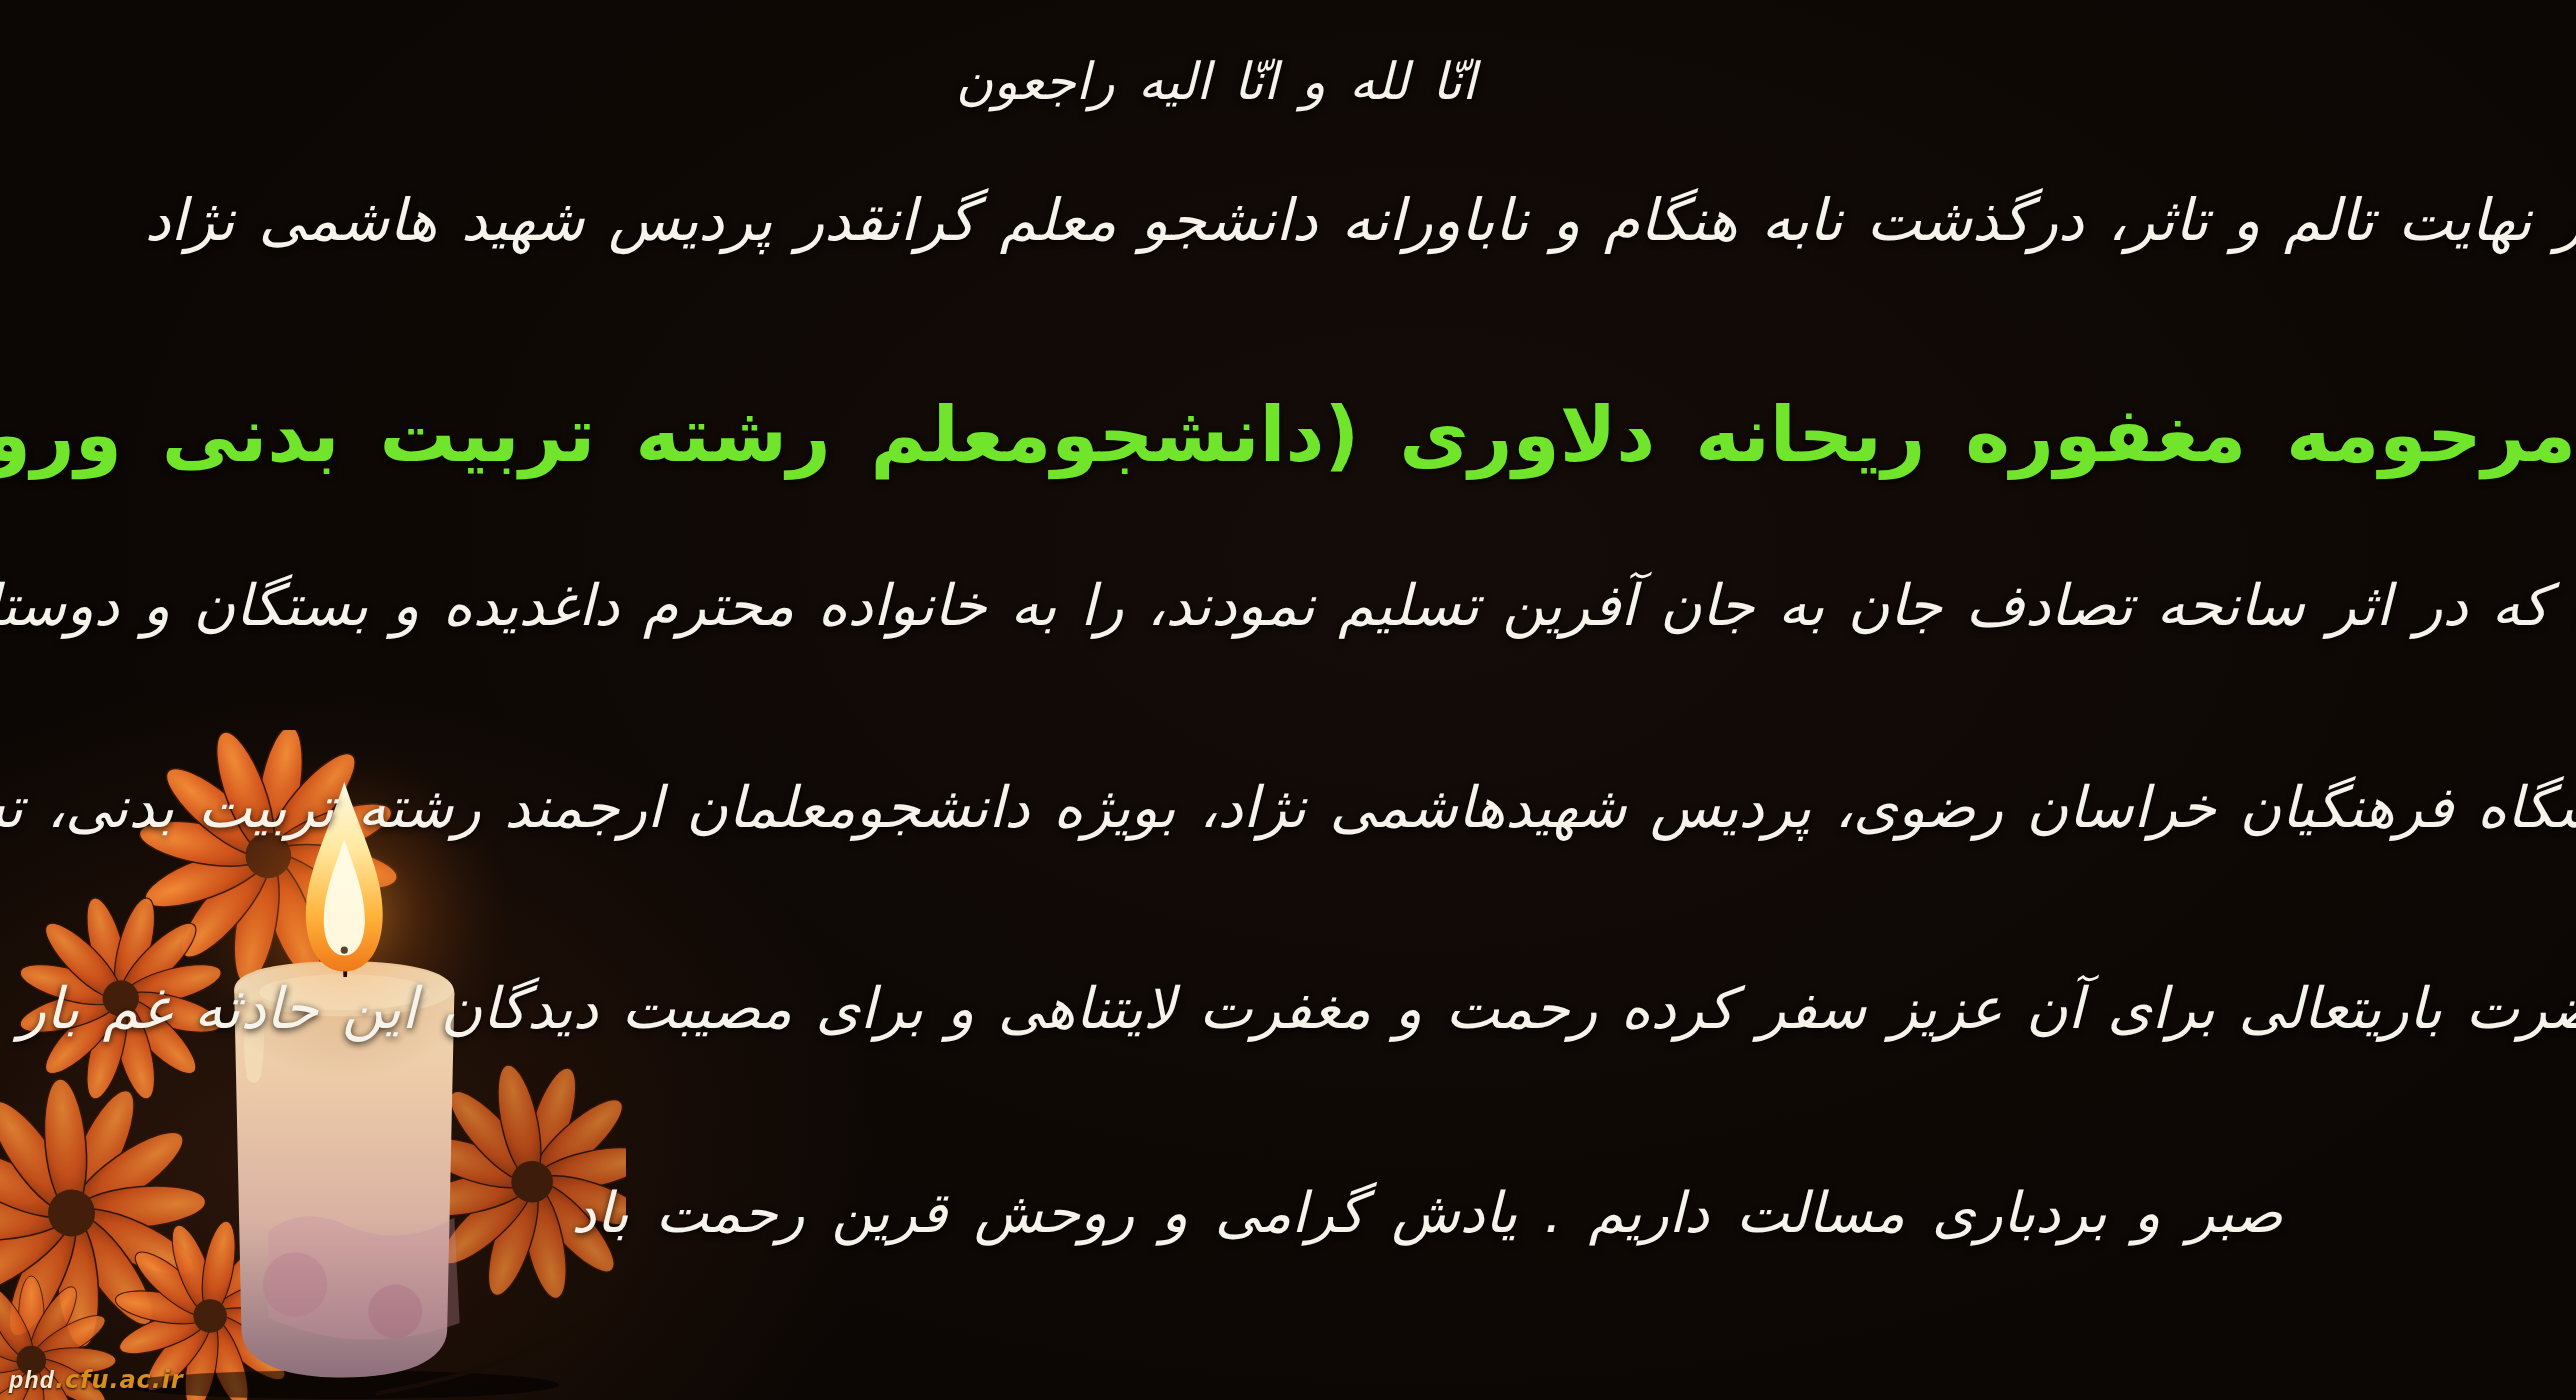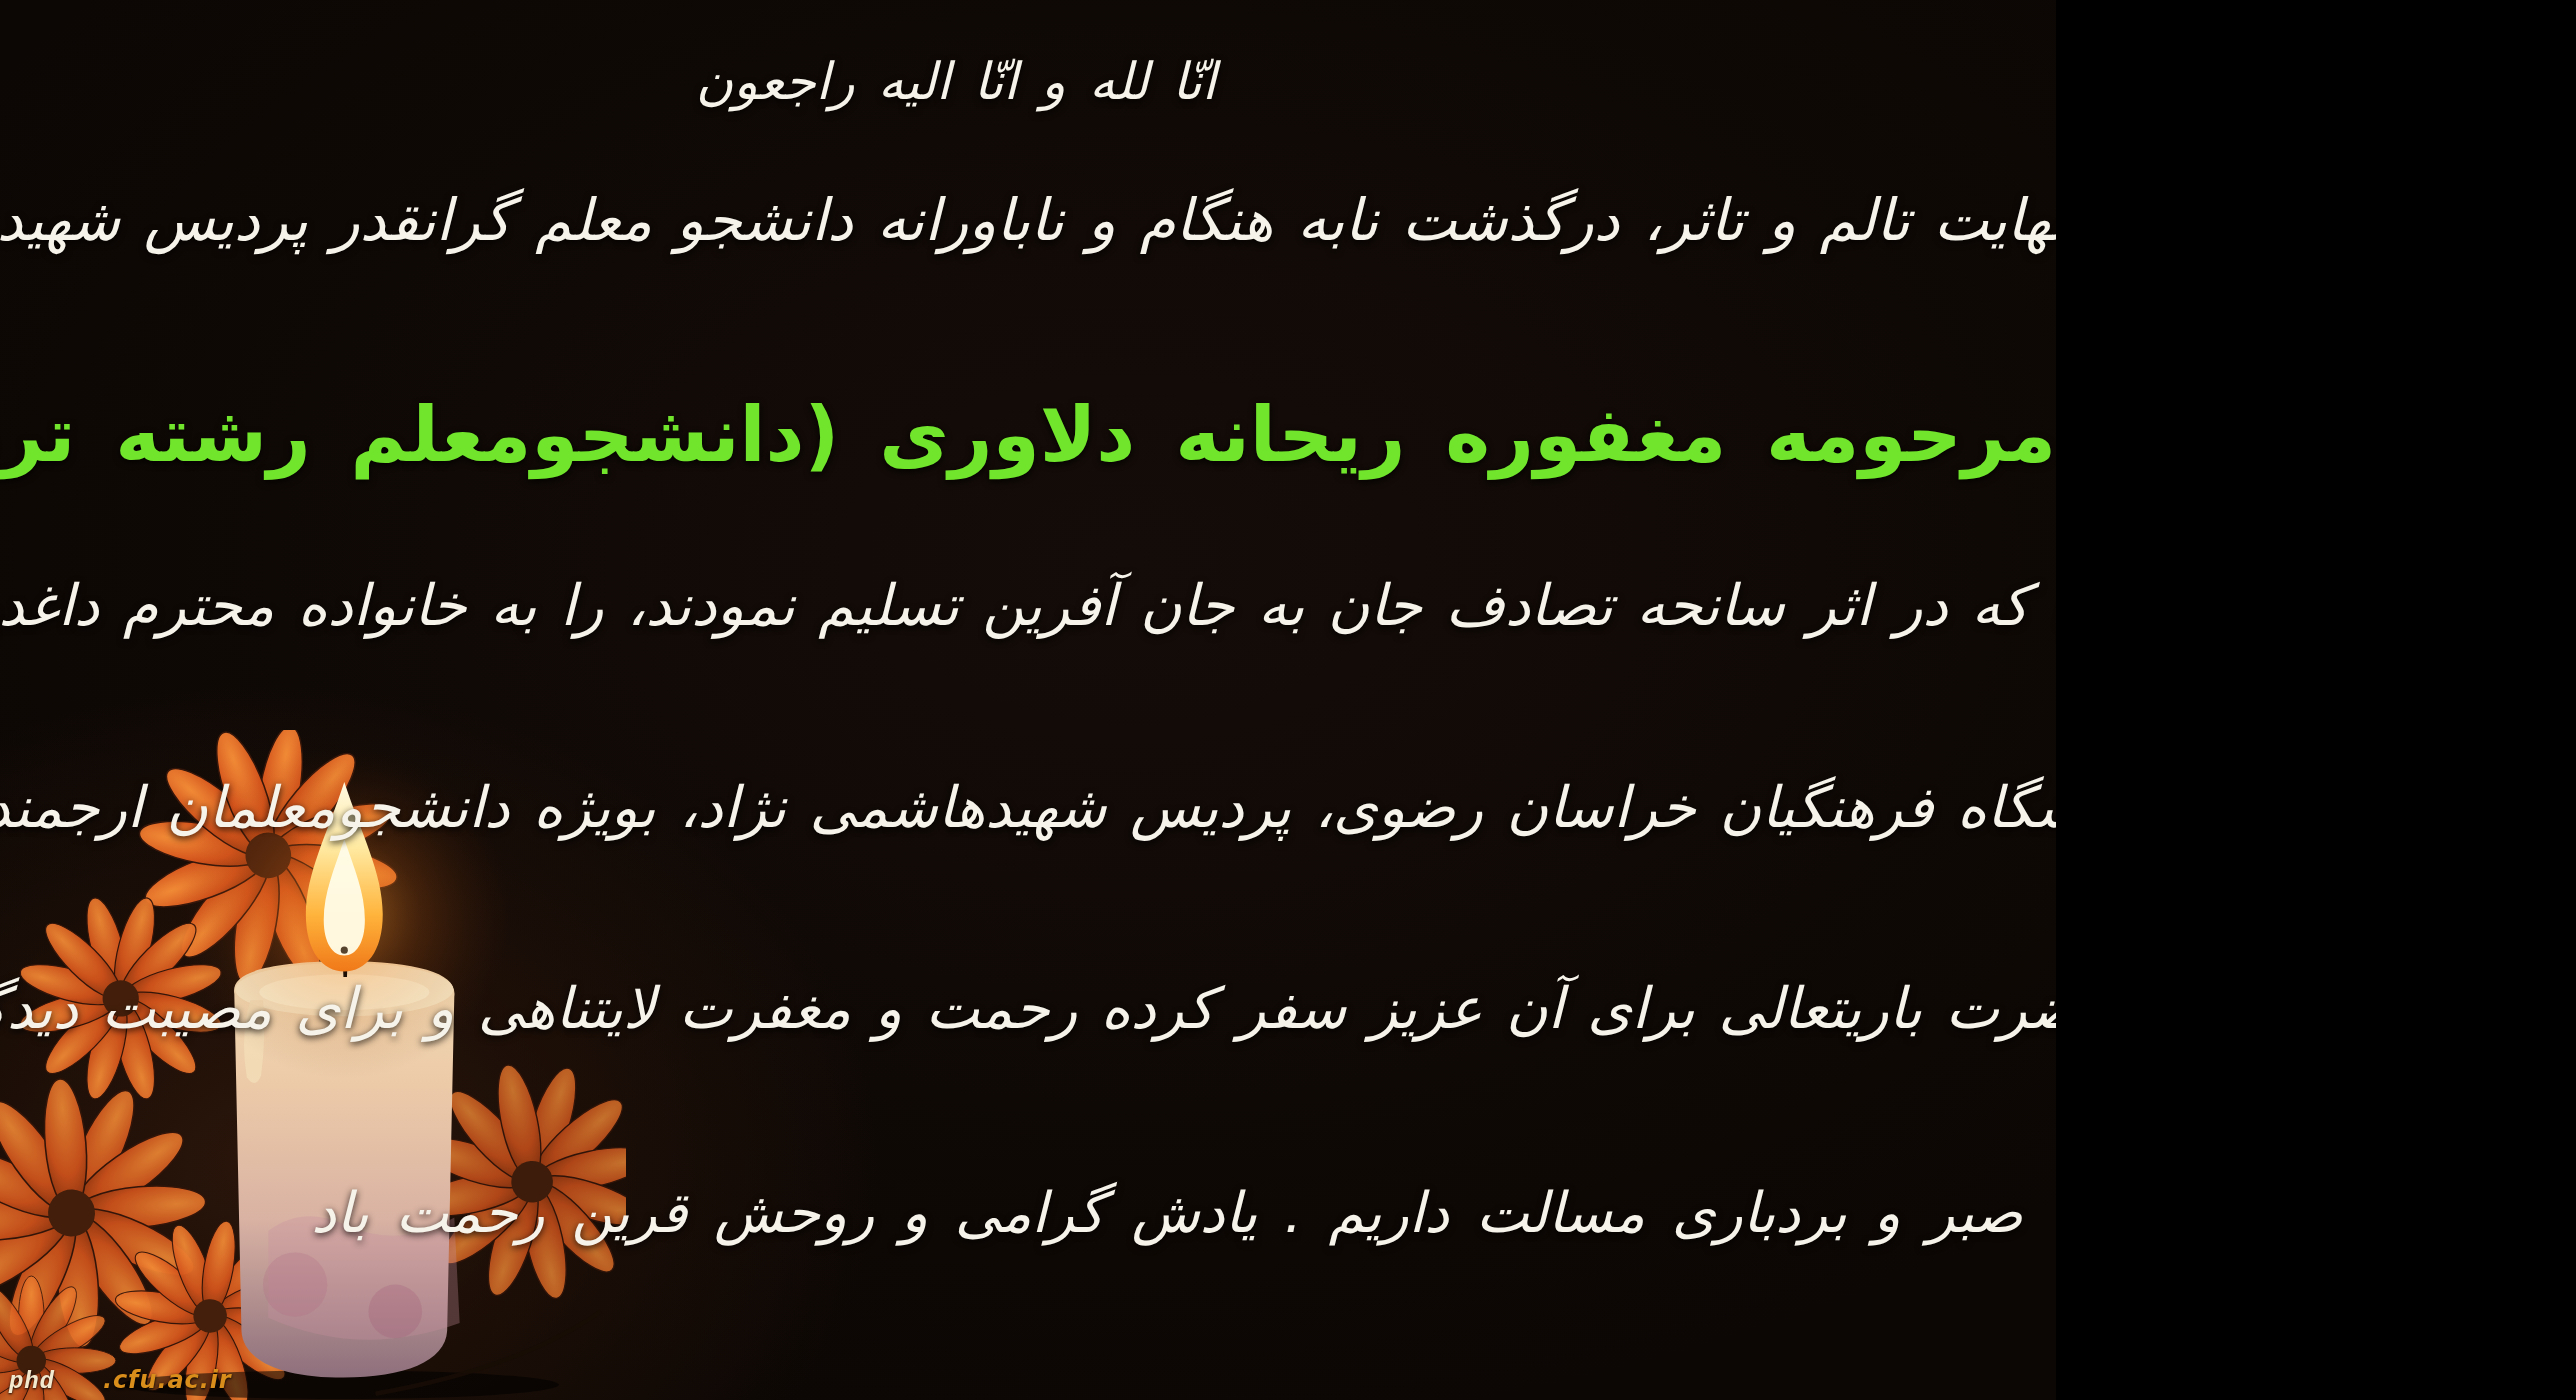--- a/index.html
+++ b/index.html
@@ -1,18 +1,18 @@
 <!DOCTYPE html>
 <html lang="fa" style="font-size:14.3px"><head>
 <meta charset="utf-8">
 <style>
   html,body{margin:0;padding:0;background:#000;}
   .poster{
     position:relative;
-    width:2056px;height:1400px;
+    width:2576px;height:1400px;
     overflow:hidden;
     background:
       radial-gradient(ellipse 939px 733px at 268px 1162px, #2a150a 0%, rgba(14,8,5,0) 65%),
       radial-gradient(ellipse 1967px 1252px at 55% 40%, #140c08 0%, #0c0704 70%);
     font-family:"DejaVu Sans", sans-serif;
   }
   .line{
     position:absolute;
     left:0;
     width:100%;
@@ -134,17 +134,17 @@
 
   <div class="line l4" dir="rtl">را که در اثر سانحه تصادف جان به جان آفرین تسلیم نمودند، را به خانواده محترم داغدیده و بستگان و دوستان و آشنایان داغدار آن مرحومه و خانواده</div>
 
   <div class="line l5" dir="rtl">بزرگ دانشگاه فرهنگیان خراسان رضوی، پردیس شهیدهاشمی نژاد، بویژه دانشجومعلمان ارجمند رشته تربیت بدنی، تسلیت عرض نموده</div>
 
   <div class="line l6" dir="rtl">از درگاه حضرت باریتعالی برای آن عزیز سفر کرده  رحمت و مغفرت لایتناهی و برای  مصیبت دیدگان این حادثه غم بار</div>
 
   <div class="line l7" dir="rtl">صبر و بردباری مسالت داریم .  یادش گرامی و  روحش قرین رحمت باد</div>
 
   <div class="watermark">
-    <span style="color: rgb(242, 233, 207); font-family: Liberation Mono, monospace;">phd</span><span style="color: rgb(217, 141, 27); margin-left: 48px;">.cfu.ac.ir</span>
+    <span style="color: rgb(242, 233, 207); font-family: Liberation Mono, monospace;">phd</span><span style="color: rgb(217, 141, 27);">.cfu.ac.ir</span>
   </div>
 
 </div>
 
 
 </body></html>

